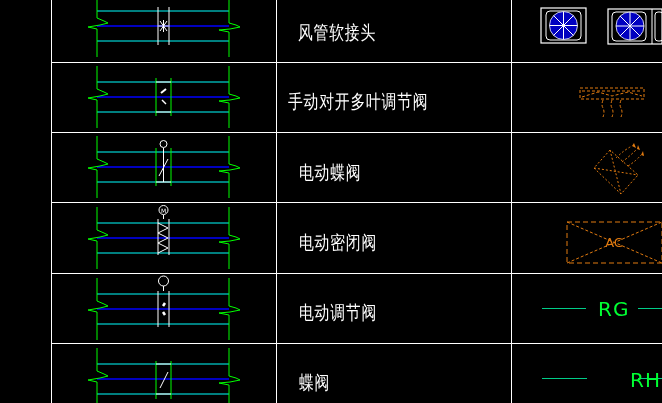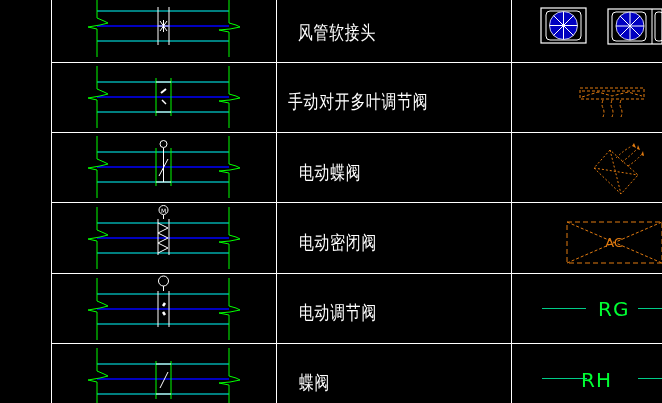--- a/index.html
+++ b/index.html
@@ -170,13 +170,13 @@
 </svg>
 
 <div class="label" style="left:298px; top:20px;">风管软接头</div>
 <div class="label" style="left:288px; top:89px;">手动对开多叶调节阀</div>
 <div class="label" style="left:299px; top:160px;">电动蝶阀</div>
 <div class="label" style="left:299px; top:230px;">电动密闭阀</div>
 <div class="label" style="left:299px; top:300px;">电动调节阀</div>
 <div class="label" style="left:299px; top:370px;">蝶阀</div>
 
 <div class="code" style="left:598px; top:297px;text-align:right;">RG</div>
-<div class="code" style="left:581px; top:368px;">RH</div>
+<div class="code" style="left:630px; top:368px;">RH</div>
 
 </body></html>

